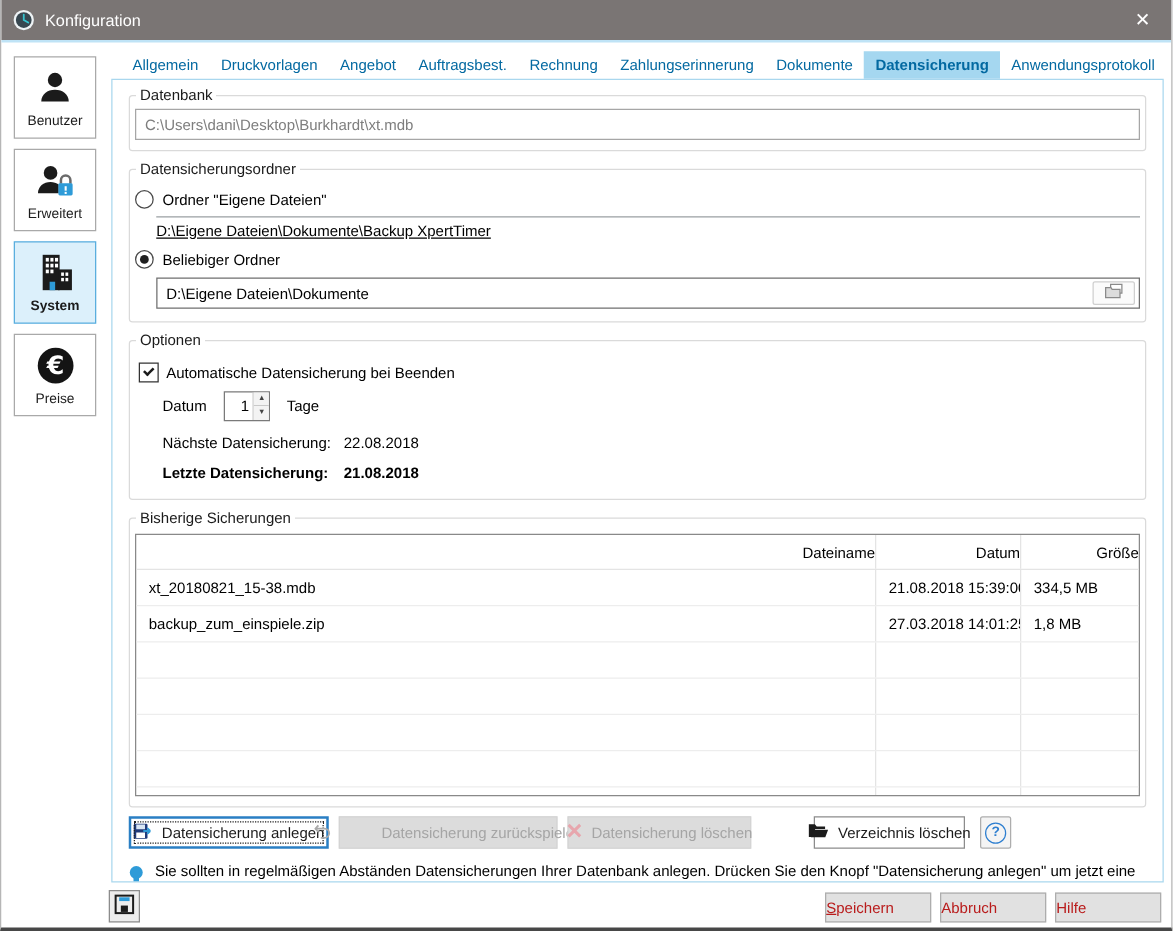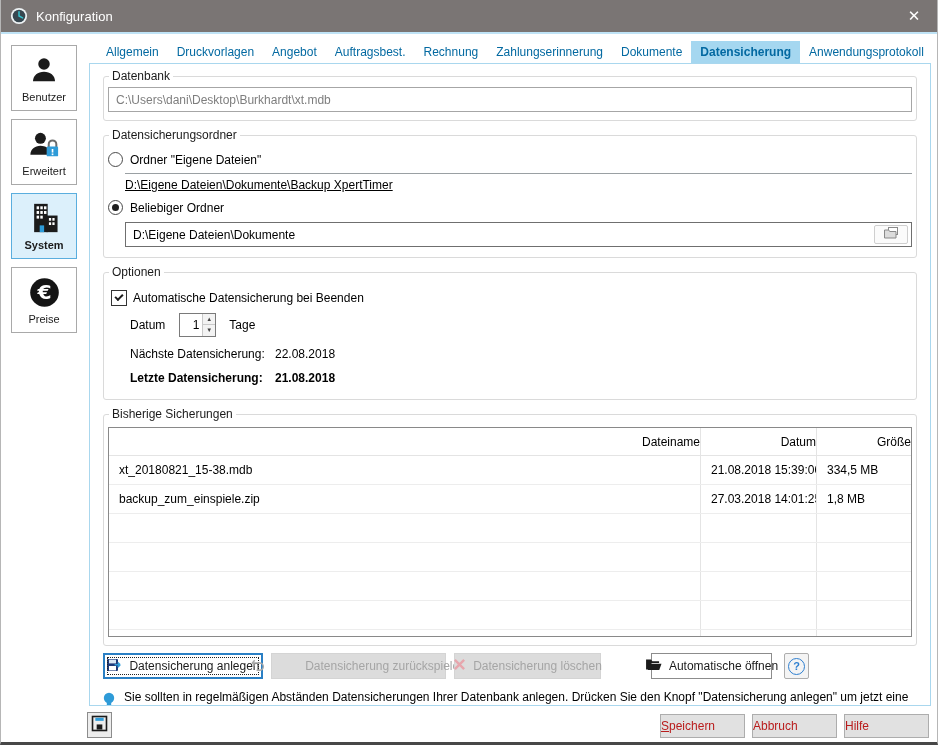--- a/index.html
+++ b/index.html
@@ -335,21 +335,21 @@
         </span>
         <span>Datensicherung löschen</span>
       </button>
       <button class="abtn white">
         <span>
           <svg viewBox="0 0 18 14" width="17" height="13" fill="#1b1b1b">
               <path d="M1 1.5h5.2L7.8 3.5H15v2H6.5L4 12.5H1z"></path>
               <path d="M5.3 6.2H17.6L15.2 12.8H2.8z"></path>
             </svg>
         </span>
-        <span>Automatische öffnen</span>
+        <span>Verzeichnis löschen</span>
       </button>
       <button class="help-btn">
         <span class="help-glyph">?</span>
       </button>
     </div>
 
     <div class="info-row">
       <span class="bulb">
         <svg viewBox="0 0 12 18" width="12" height="18">
             <circle cx="6" cy="6" r="5.2" fill="#2e9bd8"></circle>

